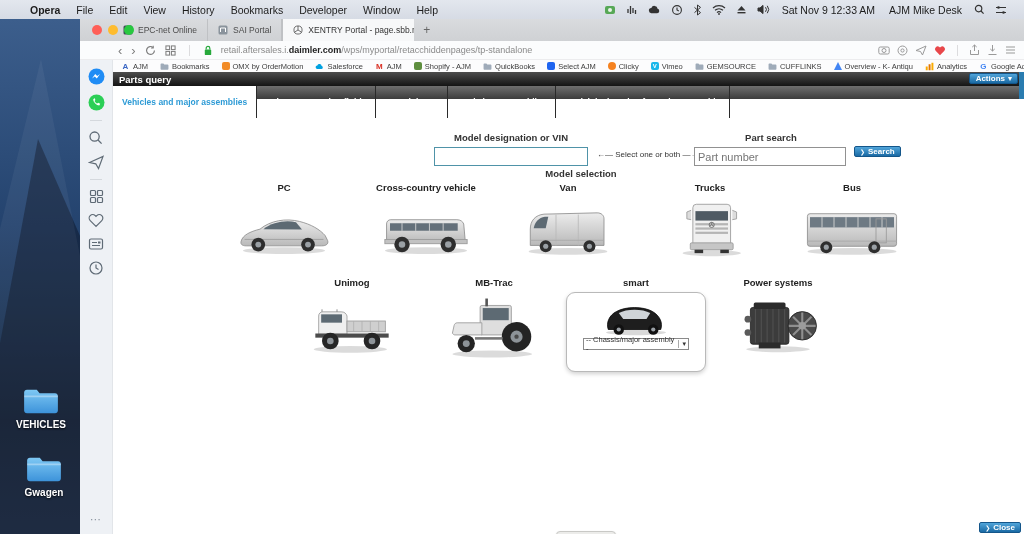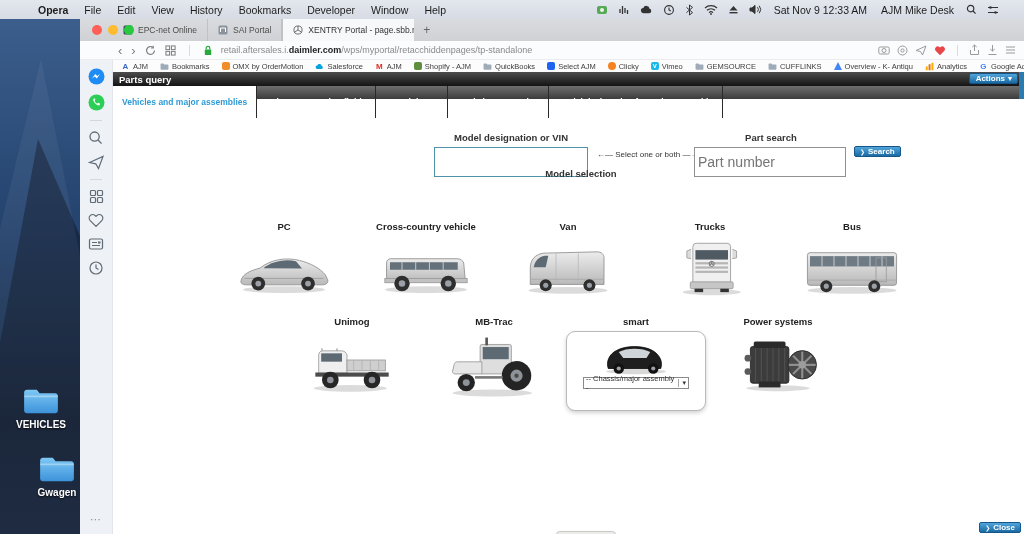--- a/index.html
+++ b/index.html
@@ -2,21 +2,21 @@
 <html><head>
 <meta charset="utf-8">
 <style>
   html,body{margin:0;padding:0;background:#000;}
   *{box-sizing:border-box;font-family:"Liberation Sans","DejaVu Sans",sans-serif;}
   #stage{position:relative;width:1024px;height:534px;overflow:hidden;background:#10203a;}
   .abs{position:absolute;}
 
   
   #menubar{left:0;top:0;width:1024px;height:19px;background:linear-gradient(#e3e7ee,#d6dbe4);
-    display:flex;align-items:center;font-size:10.5px;color:#1c1c1c;padding:0 20px;z-index:50;}
+    display:flex;align-items:center;font-size:10.5px;color:#1c1c1c;padding:0 12px;z-index:50;}
   #menubar .mi{padding:0 8px;white-space:nowrap;}
   #menubar .app{font-weight:bold;}
   #menubar .apple{font-size:11px;padding:0 6px 0 4px;}
   #menubar .spacer{flex:1;}
   .stat{display:flex;align-items:center;margin:0 5px;}
   #menubar .clock{padding:0 7px;white-space:nowrap;}
   #menubar .user{padding:0 7px;white-space:nowrap;}
 
   
   #desktop{left:0;top:19px;width:1024px;height:515px;
@@ -82,28 +82,28 @@
   #ptabs{position:absolute;left:0;top:14px;width:911px;height:13px;
     background:linear-gradient(#6f6f6f,#3c3c3c);display:flex;}
   .ptab{display:flex;align-items:center;padding:16px 9px;font-size:8.5px;font-weight:bold;color:#fff;
     border-right:1px solid #2a2a2a;white-space:nowrap;}
   .ptab.active{background:#fff;color:#2e9bd6;}
   #bluescroll{position:absolute;right:0;top:0;width:5px;height:27px;background:#2a7cb0;}
 
   .flabel2{font-size:9.5px;font-weight:bold;color:#333;text-align:center;}
   #lbl-model{left:308px;top:60px;width:180px;}
   #lbl-part{left:568px;top:60px;width:180px;}
-  .tinput{position:absolute;height:30px;font-size:14px;color:#444;padding:0 3px;background:#fff;outline:none;}
+  .tinput{position:absolute;height:19px;font-size:11px;color:#444;padding:0 3px;background:#fff;outline:none;}
   #inp-model{left:321px;top:75px;width:154px;border:1px solid #4f93a8;}
   #inp-part{left:581px;top:75px;width:152px;border:1px solid #919191;}
   #hint{left:484px;top:78px;width:96px;font-size:8px;color:#333;text-align:center;white-space:nowrap;}
   #searchbtn{position:absolute;left:741px;top:74px;}
   #lbl-section{left:368px;top:96px;width:200px;}
 
-  .vrow{position:absolute;display:grid;margin-top:39px;}
+  .vrow{position:absolute;display:grid;}
   #vrow1{left:100px;top:110px;width:710px;grid-template-columns:repeat(5,142px);}
   #vrow2{left:168px;top:205px;width:568px;grid-template-columns:repeat(4,142px);}
   .vcell{display:flex;flex-direction:column;align-items:center;}
   .vlabel{font-size:9.5px;font-weight:bold;color:#222;}
   .vimg{margin-top:7px;}
   .smartcard{margin-top:4px;width:140px;height:80px;border:1px solid #b9b9b9;border-radius:9px;
     background:#fff;box-shadow:0 2px 4px rgba(0,0,0,.18);display:flex;flex-direction:column;align-items:center;}
   .smartcard .vimg{margin-top:2px;}
   .dd{margin-top:1px;width:106px;height:12px;border:1px solid #8a8a8a;background:#fff;display:flex;
     align-items:center;font-size:7.5px;color:#333;padding:0 2px;justify-content:space-between;}
@@ -230,21 +230,21 @@
   <div id="desktop" class="abs">
     <div class="mtn1"></div>
     <div class="mtn2"></div>
 
     <div class="folder" style="left:3px;top:367px;">
       <svg viewBox="0 0 40 32">
           <use href="#sy-bigfolder"></use>
         </svg>
       <span class="flabel">VEHICLES</span>
     </div>
-    <div class="folder" style="left:19px;top:435px;">
+    <div class="folder" style="left:6px;top:435px;">
       <svg viewBox="0 0 40 32">
           <use href="#sy-bigfolder"></use>
         </svg>
       <span class="flabel">Gwagen</span>
     </div>
   </div>
 
   <div id="window" class="abs">
 
     <div id="tabstrip">
@@ -447,21 +447,21 @@
       </div>
       <div id="actions" class="bluebtn">
         <span>Actions</span>
         <span>▾</span>
       </div>
 
       <div id="ptabs">
         <span class="ptab active">Vehicles and major assemblies</span>
         <span class="ptab">Paints &amp; operating fluids</span>
         <span class="ptab">Search in SA</span>
-        <span class="ptab">Workshop operating</span>
+        <span class="ptab">Workshop assemblies</span>
         <span class="ptab">Model designation for major assembly</span>
       </div>
       <div id="bluescroll"></div>
 
       <div id="lbl-model" class="abs flabel2">Model designation or VIN</div>
       <input id="inp-model" class="tinput" style="">
       <div id="hint" class="abs">←— Select one or both —→</div>
       <div id="lbl-part" class="abs flabel2">Part search</div>
       <input id="inp-part" class="tinput" placeholder="Part number" style="">
       <div id="searchbtn" class="bluebtn">

